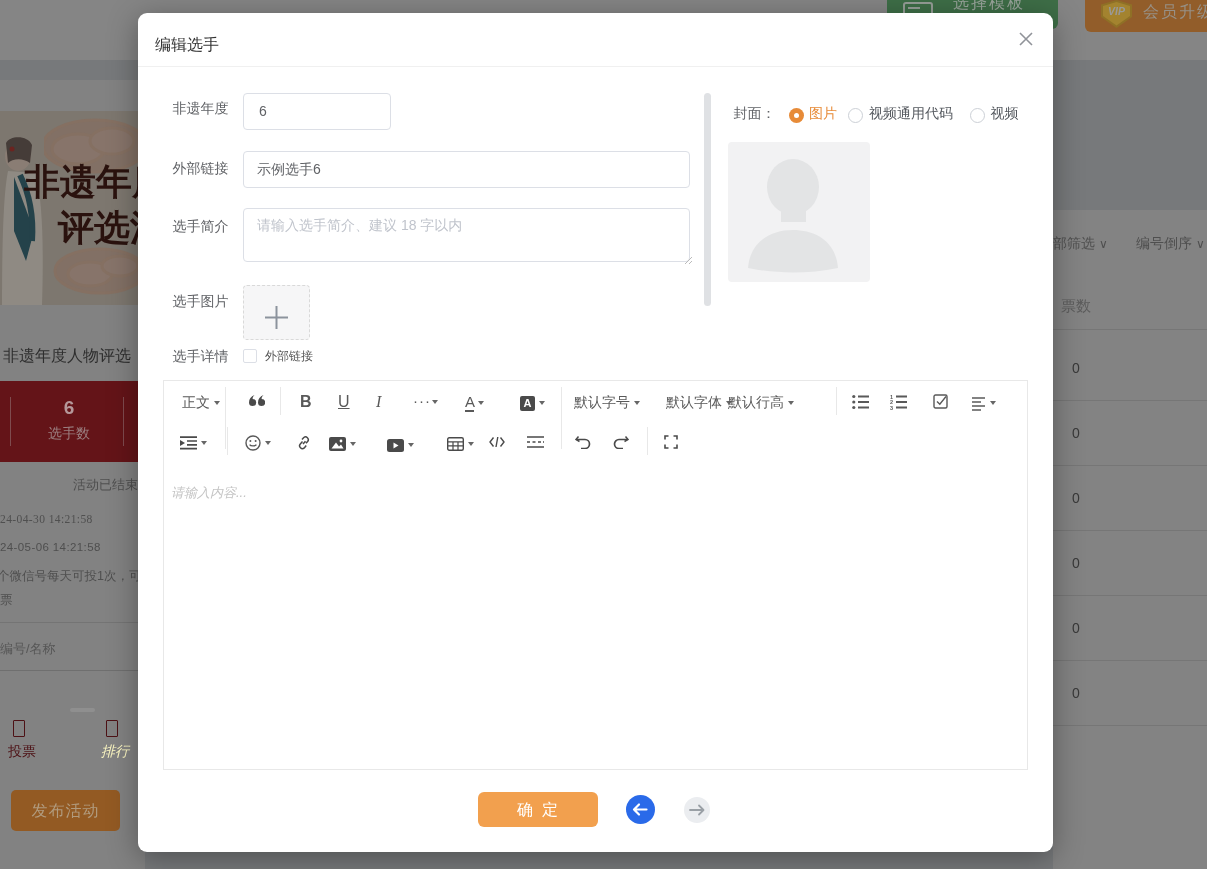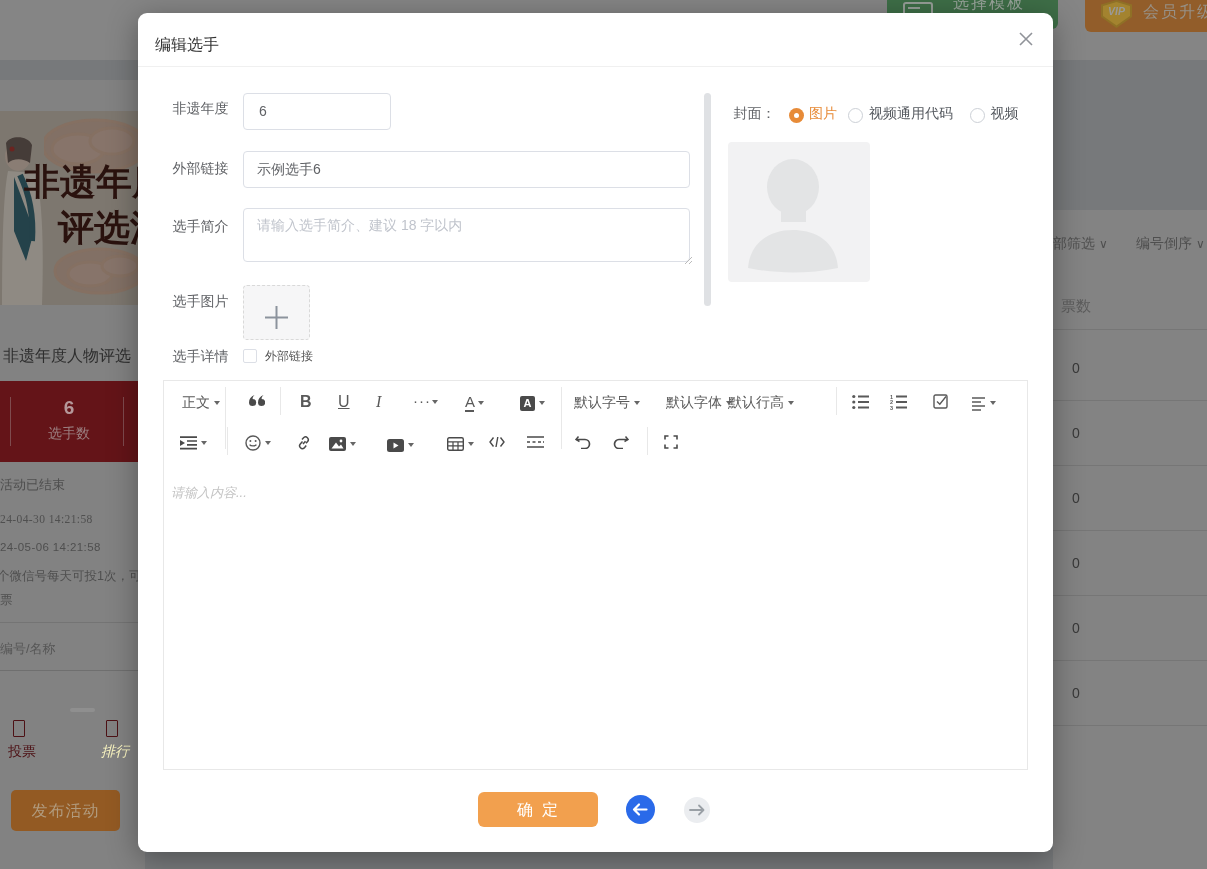--- a/index.html
+++ b/index.html
@@ -104,21 +104,21 @@
         <text x="58" y="129" font-size="36" font-weight="bold" fill="#2a120e" font-family="Liberation Sans">评选活</text>
       </svg>
     </div>
     <div class="abs ltitle">非遗年度人物评选</div>
     <div class="abs redbox">
       <span class="sep" style="left:10px"></span>
         <span class="sep" style="left:123px"></span>
       <span class="rb6">6</span>
         <span class="rbt">选手数</span>
     </div>
-    <div class="abs gtext" style="left:0;top:476px;width:138px;text-align:left;font-size:13px;">活动已结束</div>
+    <div class="abs gtext" style="left:0;top:476px;width:138px;text-align:right;font-size:13px;">活动已结束</div>
     <div class="abs gtext" style="left:0;top:513px;font-size:11.5px;letter-spacing:0.4px;font-family:Liberation Serif, serif;">24-04-30 14:21:58</div>
     <div class="abs gtext" style="left:0;top:541px;font-size:11.5px;letter-spacing:0.4px;">24-05-06 14:21:58</div>
     <div class="abs gtext" style="left:-3px;top:568px;white-space:nowrap;font-size:12.5px;">个微信号每天可投1次，可</div>
     <div class="abs gtext" style="left:0px;top:592px;font-size:12.5px;">票</div>
     <div class="abs hr1" style="left:0;top:622px;width:138px;"></div>
     <div class="abs" style="left:0;top:640px;font-size:13px;color:#565656;">编号/名称</div>
     <div class="abs hr1" style="left:0;top:670px;width:138px;background:#6f6f6f;"></div>
     <div class="abs tofu" style="left:13px;top:720px;"></div>
     <div class="abs redtxt" style="left:8px;top:743px;font-size:14px;">投票</div>
     <div class="abs tofu" style="left:106px;top:720px;"></div>

